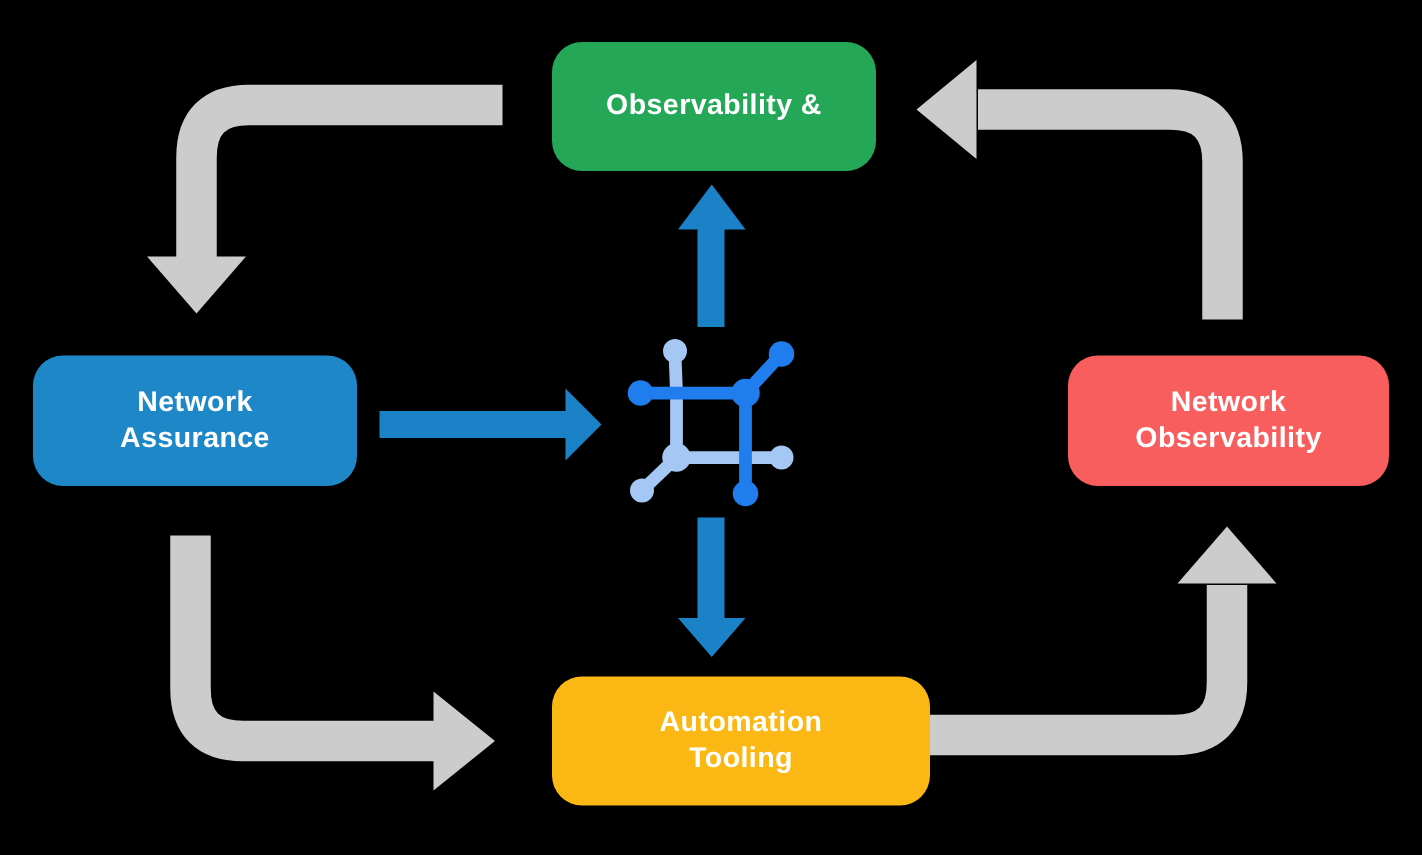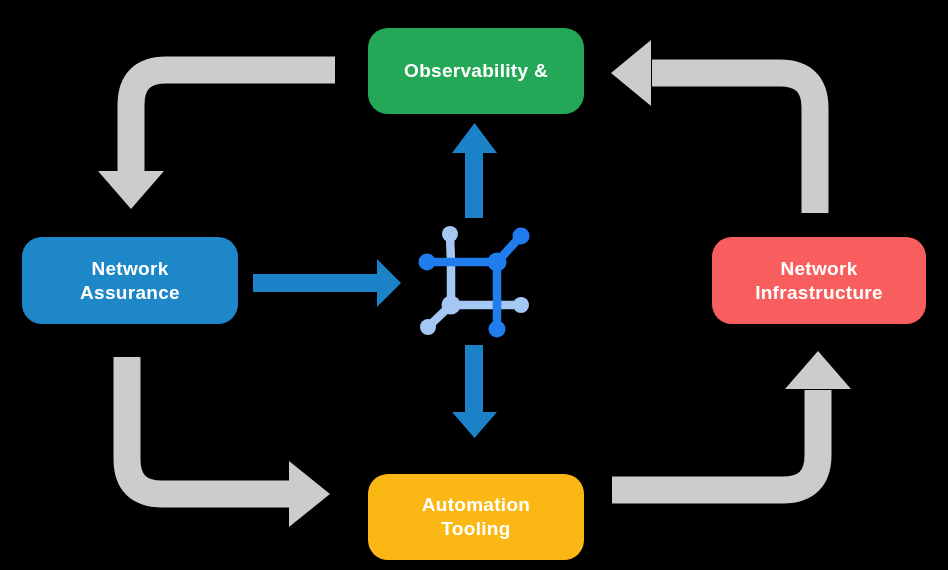--- a/index.html
+++ b/index.html
@@ -26,21 +26,21 @@
     color: #ffffff;
     font-size: 19px;
     font-weight: 600;
     line-height: 24px;
     letter-spacing: 0.3px;
     text-align: center;
   }
   #node-observability { left: 368px; top: 28px;  width: 216px; height: 86px; }
   #node-operations    { left: 22px;  top: 237px; width: 216px; height: 87px; }
   #node-infrastructure{ left: 712px; top: 237px; width: 214px; height: 87px; }
-  #node-automation    { left: 368px; top: 474px; width: 216px; height: 86px; }
+  #node-automation    { left: 368px; top: 451px; width: 252px; height: 86px; }
   .gray-arrow-path {
     fill: none;
     stroke-width: 27;
     stroke-linecap: butt;
   }
   .icon-line {
     fill: none;
     stroke-width: 8.5;
     stroke-linecap: round;
     stroke-linejoin: round;
@@ -111,21 +111,21 @@
     <div>Observability &amp;</div>
   </div>
 
   <div class="node" id="node-operations" style="background-color: rgb(30, 135, 200);">
     <div>Network</div>
     <div>Assurance</div>
   </div>
 
   <div class="node" id="node-infrastructure" style="background-color: rgb(249, 94, 94);">
     <div>Network</div>
-    <div>Infrastructure</div>
+    <div>Observability</div>
   </div>
 
   <div class="node" id="node-automation" style="background-color: rgb(251, 184, 20);">
     <div>Automation</div>
     <div>Tooling</div>
   </div>
 
 </div>
 
 </body></html>

